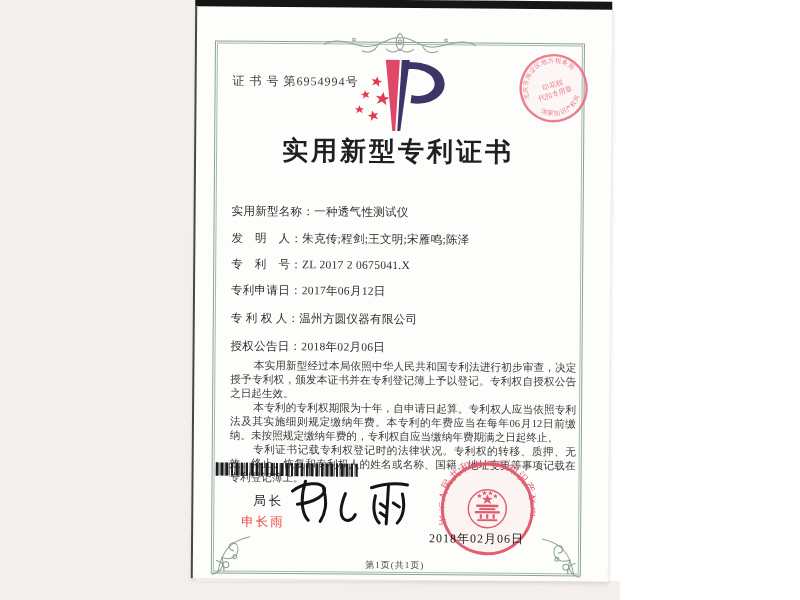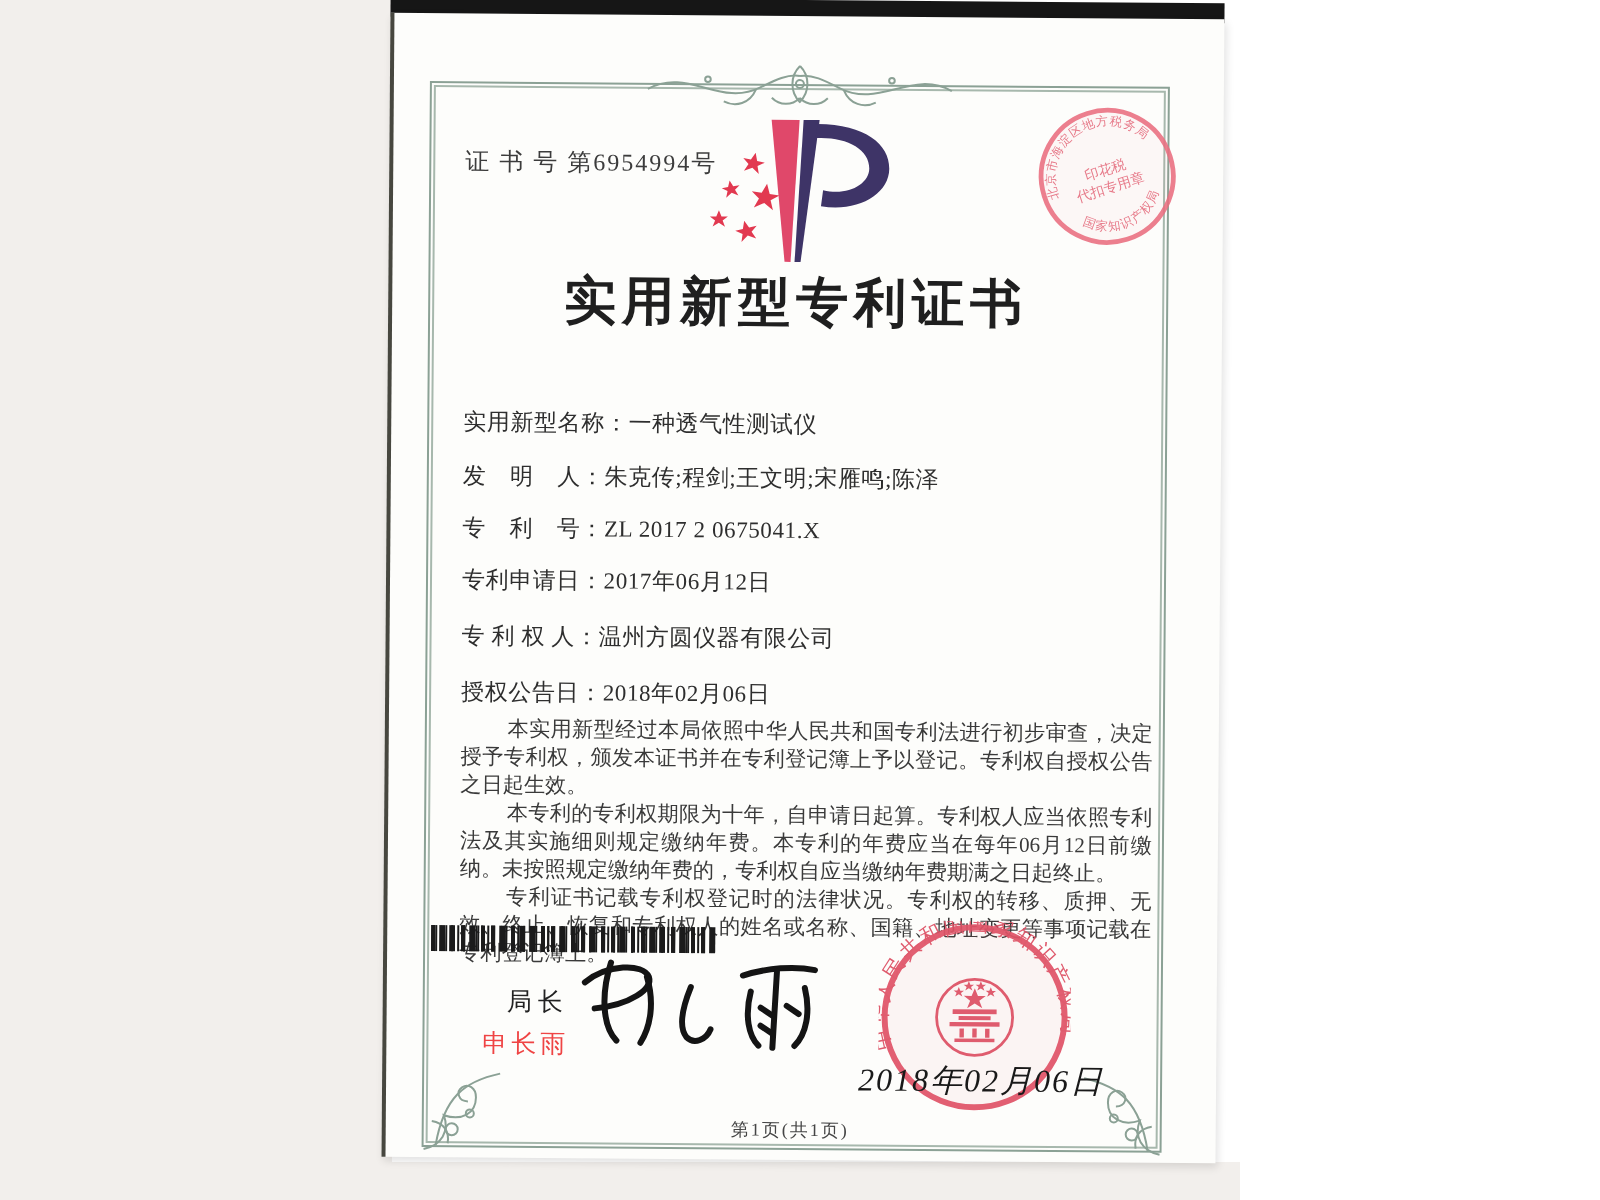--- a/index.html
+++ b/index.html
@@ -41,21 +41,21 @@
       repeating-linear-gradient(90deg,#1b1b1b 0 2px,transparent 2px 5px),
       repeating-linear-gradient(90deg,#1b1b1b 0 1px,transparent 1px 7px),
       repeating-linear-gradient(90deg,#1b1b1b 0 1px,transparent 1px 3px);
     background-position:0 0,2px 0,1px 0;}
 
   .director-title{position:absolute;left:48px;top:486px;font-size:12.5px;letter-spacing:3px;color:#222;margin-left:12px;}
   .director-name{position:absolute;left:48px;top:507px;font-size:12.5px;letter-spacing:2px;color:#ef4444;}
   .signature{position:absolute;left:92px;top:466px;}
 
   .seal{position:absolute;left:246px;top:452px;opacity:.93;}
-  .seal-date{position:absolute;left:236px;top:522px;font-size:16px;letter-spacing:1px;color:#191919;z-index:6;font-style:italic;}
+  .seal-date{position:absolute;left:236px;top:522px;font-size:12px;letter-spacing:1px;color:#191919;z-index:6;}
   .footer{position:absolute;left:18px;top:551px;width:368px;text-align:center;
           font-size:9px;letter-spacing:1px;color:#454545;}
 
   .tax-stamp{position:absolute;left:320px;top:42px;transform:rotate(-18deg);opacity:.88;z-index:4;}
 </style>
 </head>
 <body>
 
 <div class="bg-left"></div>
 <div class="bg-bottom"></div>

